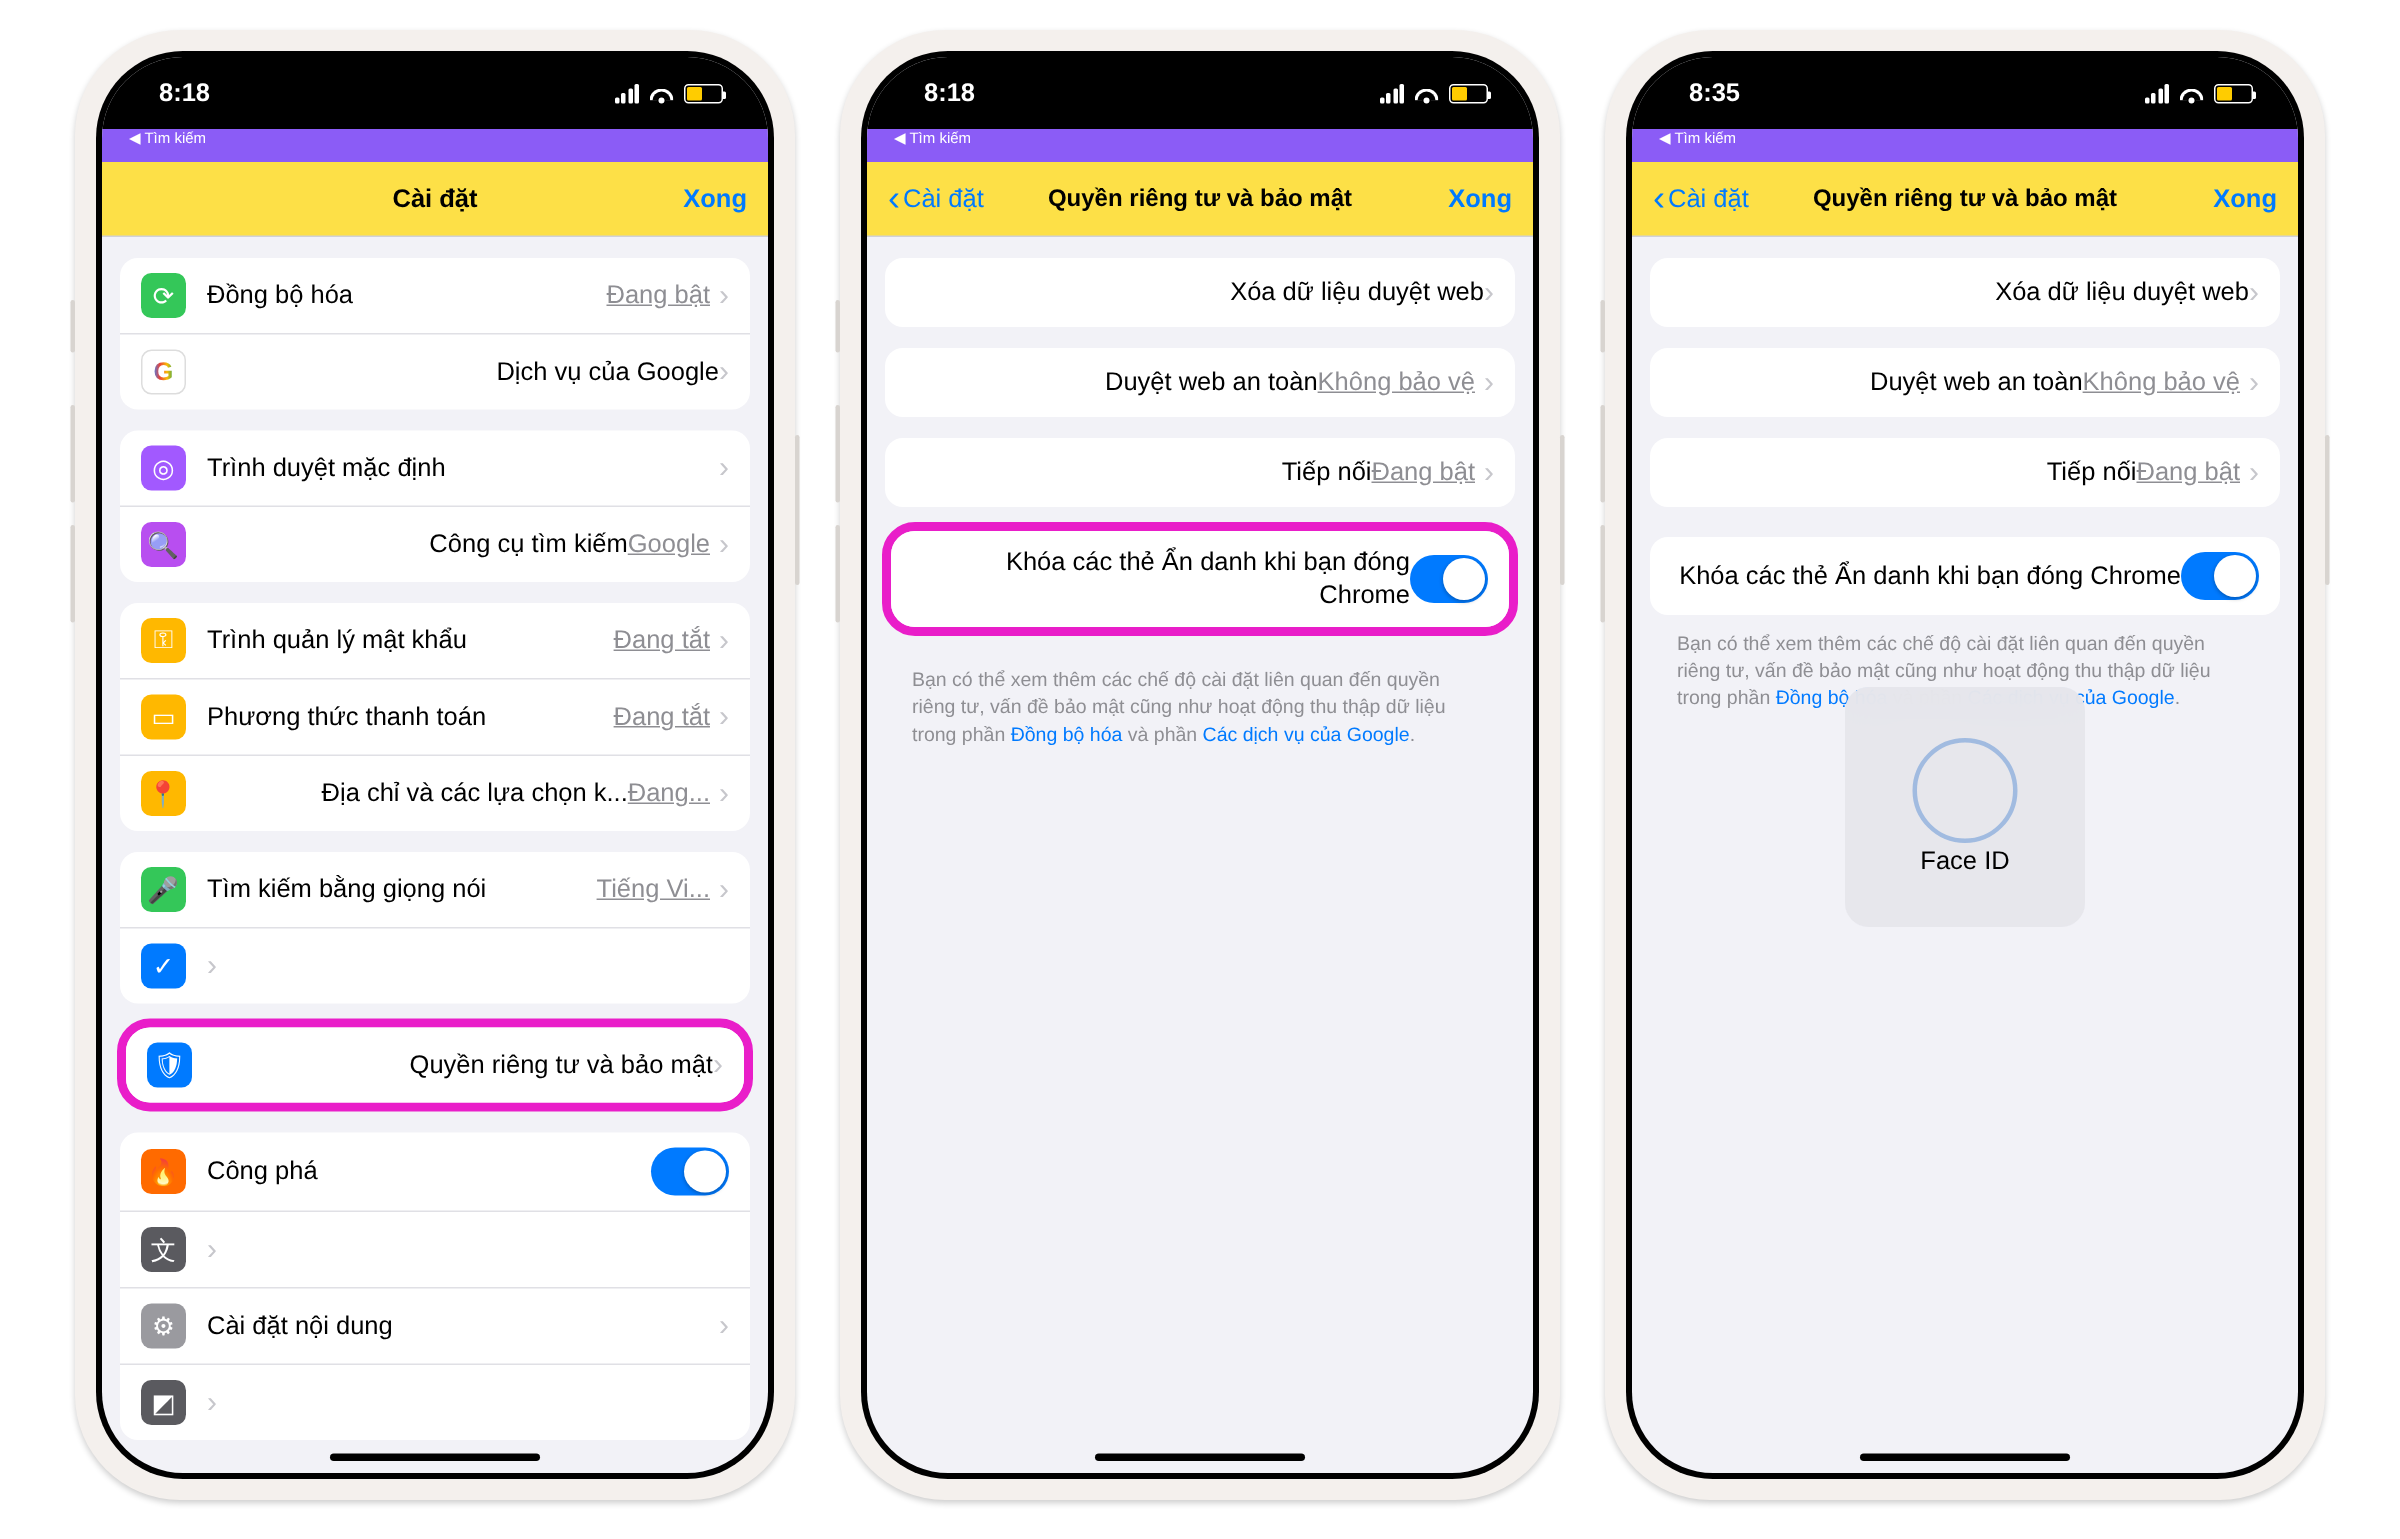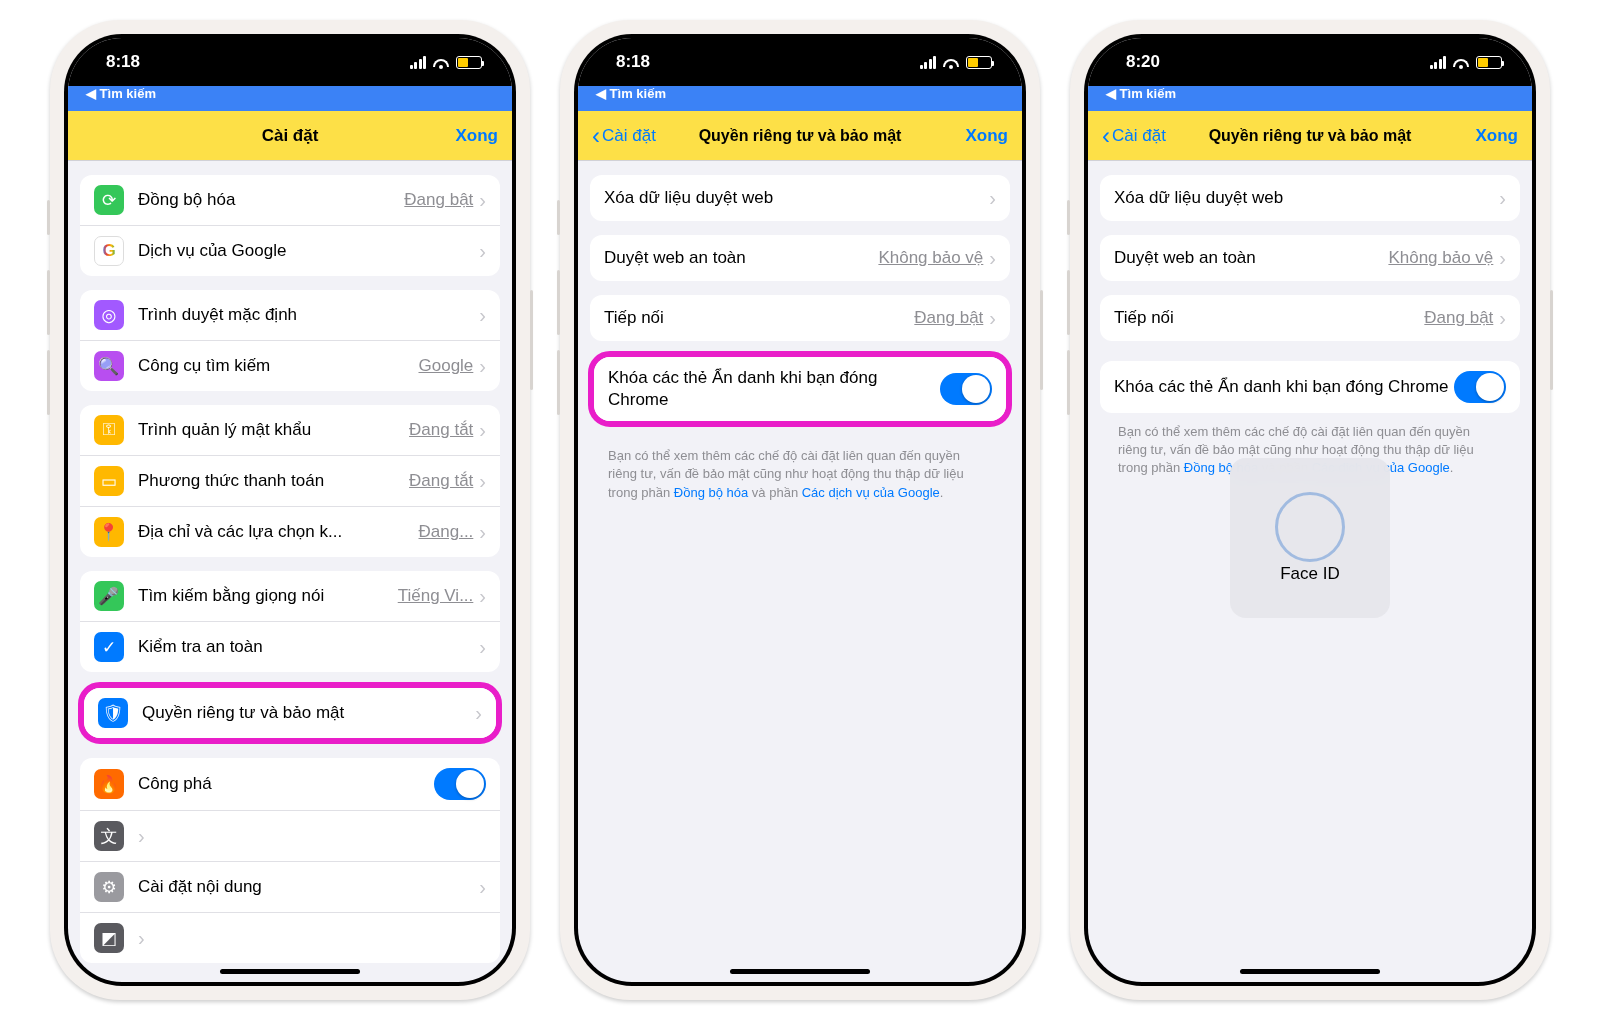--- a/index.html
+++ b/index.html
@@ -17,30 +17,30 @@
 .status-icons { display: flex; align-items: center; gap: 6px; }
 .signal { display: flex; align-items: flex-end; gap: 1.5px; }
 .signal span { width: 3px; background: #fff; border-radius: 1px; }
 .signal span:nth-child(1){height:4px}.signal span:nth-child(2){height:7px}.signal span:nth-child(3){height:10px}.signal span:nth-child(4){height:13px}
 .wifi-icon { width: 18px; height: 13px; position: relative; }
 .wifi-icon::before { content:""; position:absolute; bottom:0; left:50%; transform:translateX(-50%); width:4px; height:4px; background:#fff; border-radius:50%; }
 .wifi-icon::after { content:""; position:absolute; bottom:2px; left:50%; transform:translateX(-50%); width:12px; height:6px; border:2px solid #fff; border-bottom:none; border-radius:12px 12px 0 0; }
 .battery { width: 26px; height: 13px; border: 1px solid #fff; border-radius: 3px; position: relative; }
 .battery::after { content:""; position:absolute; right:-3px; top:4px; width:2px; height:5px; background:#fff; border-radius:0 1px 1px 0; }
 .battery-fill { position:absolute; left:1px; top:1px; bottom:1px; width:40%; background:#ffcc00; border-radius:1px; }
-.breadcrumb { background:#3b82f6; padding:0 18px 10px; font-size:13px; color:#fff;font-weight:bold; }
+.breadcrumb { background:#8b5cf6; padding:0 18px 10px; font-size:10px; color:#fff; }
 .header { height: 50px; background: #fde047; border-bottom: 0.5px solid #d1d1d6; display: flex; align-items: center; justify-content: space-between; padding: 0 14px; }
 .header .back { color:#007aff; font-size:17px; display:flex; align-items:center; gap:2px; }
 .header .title { font-size:17px; font-weight:600; color:#000; position:absolute; left:50%; transform:translateX(-50%); white-space:nowrap; }
 .header .title.long { font-size:16px; }
 .header .done { color:#007aff; font-size:17px; font-weight:600; }
 .content { padding: 0 12px; overflow-y: auto; height: calc(100% - 140px); }
 .group { background:#fff; border-radius:12px; margin-top:14px; overflow:hidden; }
 .row { display:flex; align-items:center; min-height:46px; padding:10px 14px; border-bottom:0.5px solid #e0e0e5; position:relative; }
-.row:last-child { border-bottom:none; }
+.row:last-child { border-bottom:none;text-align:right; }
 .icon { width:30px; height:30px; border-radius:7px; margin-right:14px; display:flex; align-items:center; justify-content:center; flex-shrink:0; color:#fff; font-size:17px; }
 .label { flex:1; font-size:17px; color:#000; overflow:hidden; text-overflow:ellipsis; white-space:nowrap; }
 .label.twoline { white-space:normal; line-height:1.3; }
 .value { font-size:17px; color:#8e8e93; margin-right:6px;text-decoration:underline; }
 .chev { color:#c7c7cc; font-size:20px; font-weight:300; }
 .toggle { width:52px; height:32px; background:#007aff; border-radius:16px; position:relative; flex-shrink:0; }
 .toggle::after { content:""; position:absolute; right:2px; top:2px; width:28px; height:28px; background:#fff; border-radius:50%; box-shadow:0 1px 3px rgba(0,0,0,.3); }
 .footer-text { font-size:13px; color:#8e8e93; padding:10px 18px; line-height:1.4; }
 .footer-text a { color:#007aff; text-decoration:none; }
 .home-ind { position:absolute; bottom:8px; left:50%; transform:translateX(-50%); width:140px; height:5px; background:#000; border-radius:3px; }
@@ -137,21 +137,20 @@
       </div>
       <div class="group">
         <div class="row">
               <div class="icon i-mic">🎤</div>
               <span class="label">Tìm kiếm bằng giọng nói</span>
               <span class="value">Tiếng Vi...</span>
               <span class="chev">›</span>
             </div>
         <div class="row">
               <div class="icon i-safe">✓</div>
-              <span class="label">Kiểm tra an toàn</span>
               <span class="chev">›</span>
             </div>
       </div>
       <div class="highlight-wrap">
         <div class="group">
               <div class="row">
                 <div class="icon i-priv">🛡</div>
                 <span class="label">Quyền riêng tư và bảo mật</span>
                 <span class="chev">›</span>
               </div>
@@ -253,21 +252,21 @@
 
 <div class="phone">
   <div class="side-btn btn-l1"></div>
     <div class="side-btn btn-l2"></div>
     <div class="side-btn btn-l3"></div>
     <div class="side-btn btn-r"></div>
   <div class="phone-inner">
       <div class="screen">
     <div class="notch"></div>
     <div class="status-bar">
-      <span>8:20</span>
+      <span>8:35</span>
       <div class="status-icons">
         <div class="signal">
               <span></span>
               <span></span>
               <span></span>
               <span></span>
             </div>
         <div class="wifi-icon"></div>
         <div class="battery">
               <div class="battery-fill"></div>

